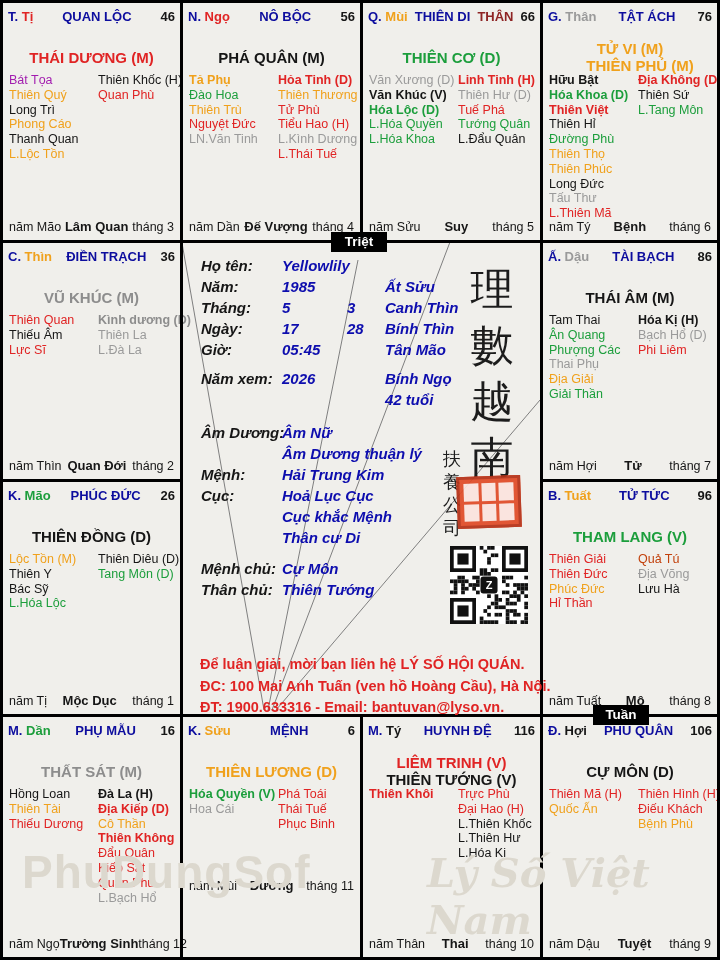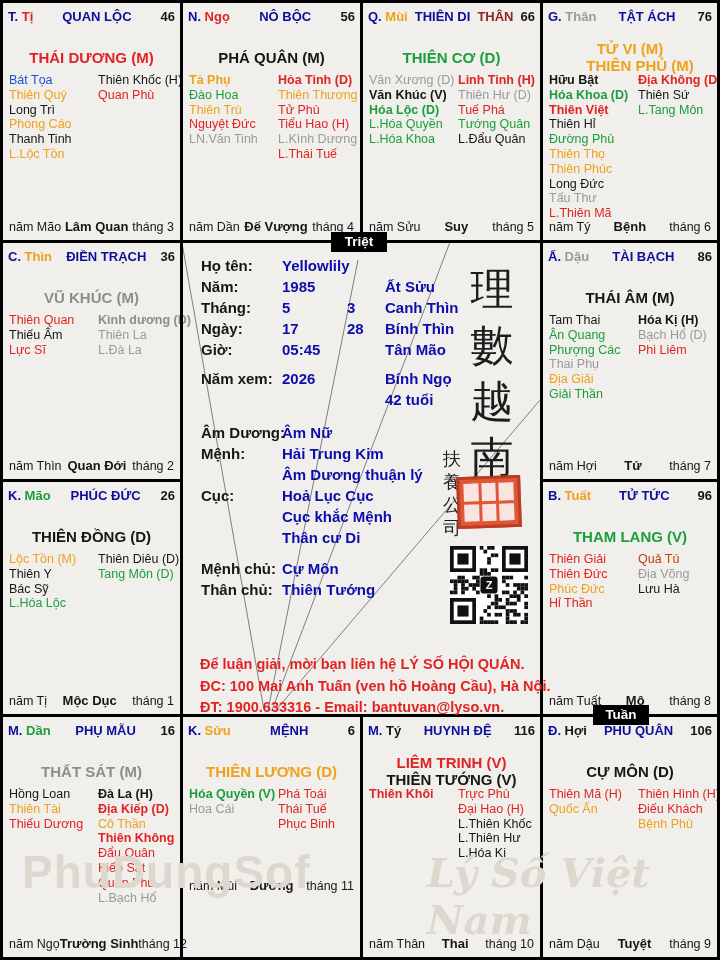--- a/index.html
+++ b/index.html
@@ -15,21 +15,21 @@
   .pmains{position:absolute;left:0;right:0;top:37px;height:34px;display:flex;flex-direction:column;
           justify-content:center;text-align:center;font-weight:bold;font-size:15px;line-height:17px;white-space:nowrap;}
   .pcol{position:absolute;top:70px;font-size:12.5px;line-height:14.8px;white-space:nowrap;}
   .pcol.l{left:6px;} .pcol.r{left:95px;}
   .pfoot{position:absolute;left:6px;right:6px;bottom:6px;font-size:12.5px;
          display:flex;justify-content:space-between;align-items:baseline;white-space:nowrap;}
   .pfoot .van{font-weight:bold;font-size:13px;}
   .cutbox{position:absolute;background:#000;color:#fff;font-weight:bold;font-size:13.5px;
           width:56px;height:20px;line-height:20px;text-align:center;z-index:5;}
   #triet{left:328px;top:229px;} #tuan{left:590px;top:702px;}
-  #center-rows{position:absolute;left:182px;top:254px;width:352px;}
+  #center-rows{position:absolute;left:182px;top:254px;width:352px;font-style:italic;}
   .crow{position:relative;height:21px;font-size:15px;font-weight:bold;white-space:nowrap;}
   .crow .lb{position:absolute;left:16px;color:#161616;}
   .crow .v1{position:absolute;left:97px;}
   .crow .v2{position:absolute;left:162px;}
   .crow .v3{position:absolute;left:200px;}
   #contact{position:absolute;left:197px;top:651px;width:348px;font-size:14.5px;font-weight:bold;
            line-height:21.5px;white-space:nowrap;z-index:4;}
   #calli{position:absolute;left:460px;top:258px;width:58px;text-align:center;
          font-family:"DejaVu Serif",serif;font-size:43px;line-height:56px;color:#1c1c1c;}
   #calli-side{position:absolute;left:437px;top:444px;width:24px;text-align:center;
@@ -57,25 +57,25 @@
       <div class="palace" style="left: 0px; top: 0px; width: 177px; height: 237px;">
         <div class="phead">
           <span><b style="color: rgb(13, 13, 158);">T.</b><b style="color: rgb(224, 36, 36); white-space: pre;"> Tị</b></span>
           <span style="color: rgb(13, 13, 158);">QUAN LỘC</span>
           <span class="pnum">46</span>
         </div>
         <div class="pmains">
           <div style="color: rgb(224, 36, 36);">THÁI DƯƠNG (M)</div>
         </div>
         <div class="pcol l">
-          <div style="color: #1d4ed8;">Bát Tọa</div>
+          <div style="color: #a21caf;">Bát Tọa</div>
           <div style="color: rgb(240, 161, 28);">Thiên Quý</div>
           <div style="color: rgb(22, 22, 22);">Long Trì</div>
           <div style="color: rgb(240, 161, 28);">Phong Cáo</div>
-          <div style="color: rgb(22, 22, 22);">Thanh Tinh</div>
+          <div style="color: rgb(22, 22, 22);">Thanh Quan</div>
           <div style="color: rgb(240, 161, 28);">L.Lộc Tồn</div>
         </div>
         <div class="pcol r">
           <div style="color: rgb(22, 22, 22);">Thiên Khốc (H)</div>
           <div style="color: rgb(224, 36, 36);">Quan Phù</div>
         </div>
         <div class="pfoot">
           <span>năm Mão</span>
           <span class="van">Lâm Quan</span>
           <span>tháng 3</span>
@@ -426,25 +426,25 @@
         <span class="v3" style="color: rgb(13, 13, 174);">Bính Ngọ</span>
       </div>
       <div class="crow">
         <span class="v3" style="color: rgb(13, 13, 174);">42 tuổi</span>
       </div>
       <div class="crow" style="margin-top: 12px;">
         <span class="lb">Âm Dương:</span>
         <span class="v1" style="color: rgb(13, 13, 174);">Âm Nữ</span>
       </div>
       <div class="crow">
+        <span class="v1" style="color: rgb(13, 13, 174);">Âm Dương thuận lý</span>
+      </div>
+      <div class="crow">
         <span class="lb">Mệnh:</span>
         <span class="v1" style="color: rgb(13, 13, 174);">Hải Trung Kim</span>
-      </div>
-      <div class="crow">
-        <span class="v1" style="color: rgb(13, 13, 174);">Âm Dương thuận lý</span>
       </div>
       <div class="crow">
         <span class="lb">Cục:</span>
         <span class="v1" style="color: rgb(13, 13, 174);">Hoả Lục Cục</span>
       </div>
       <div class="crow">
         <span class="v1" style="color: rgb(13, 13, 174);">Cục khắc Mệnh</span>
       </div>
       <div class="crow">
         <span class="v1" style="color: rgb(13, 13, 174);">Thân cư Di</span>

